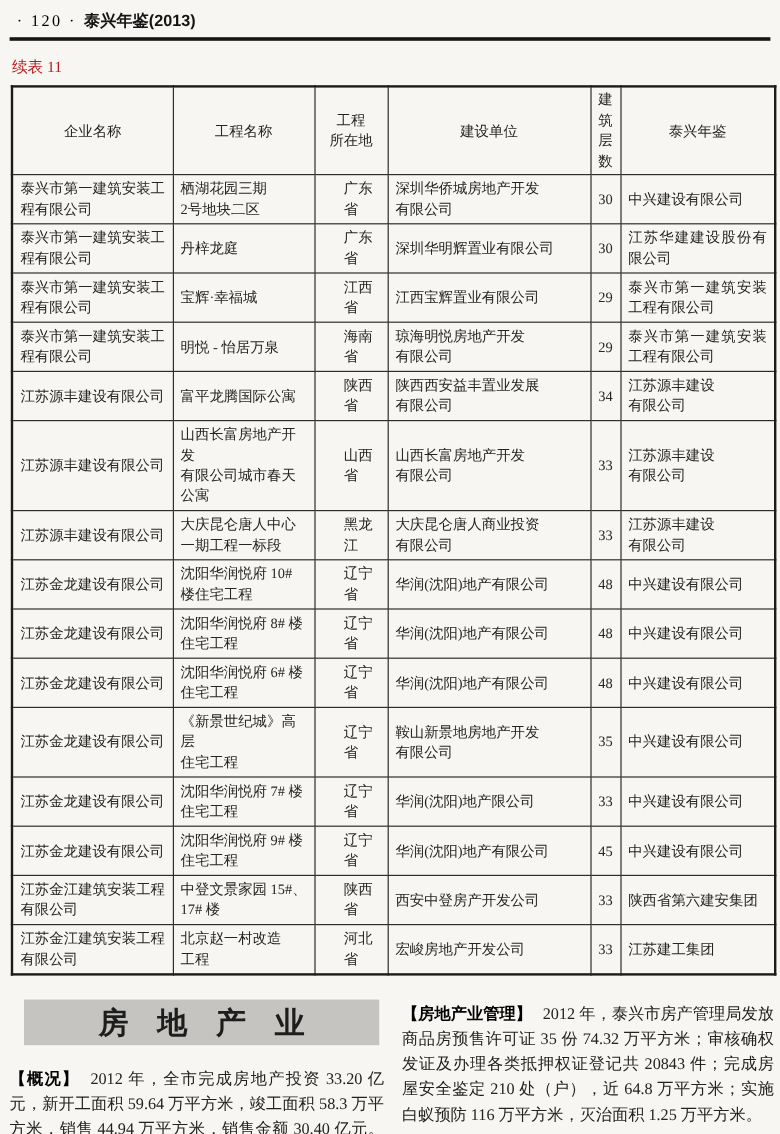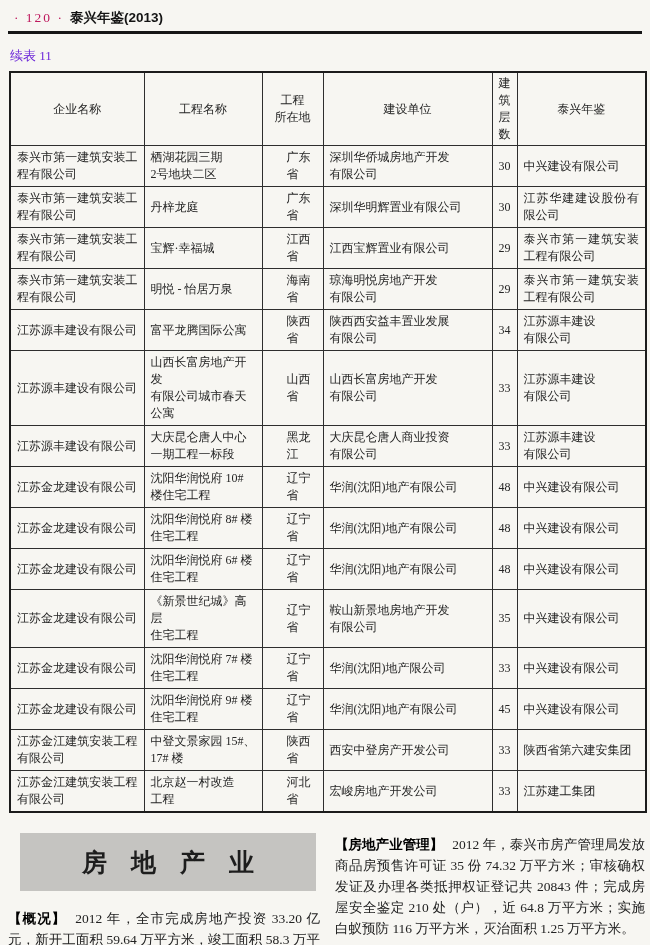--- a/index.html
+++ b/index.html
@@ -12,28 +12,28 @@
     font-family:"Liberation Serif","DejaVu Serif",serif;
     overflow:hidden;
     box-sizing:border-box;
   }
   
   .page-header {
     display:flex; align-items:baseline;
     padding:9px 14px 0 14px;
     font-size:13.5px;
   }
-  .page-number { letter-spacing:2px; color:#be185d; }
+  .page-number { letter-spacing:2px; color:#000000; }
   .book-title {
     margin-left:6px;
     font-family:"Liberation Sans","DejaVu Sans",sans-serif;
     font-weight:bold; font-size:13.5px; color:#141414;text-align:right;
   }
   .header-rule { height:3px; background:#161616; margin:4px 8px 0 8px; }
-  .table-caption { font-size:13px; margin:13px 0 6px 10px; color:#6d28d9; }
+  .table-caption { font-size:13px; margin:13px 0 6px 10px; color:#b91c1c; }
 
   
   table.construction {
     border-collapse:collapse;
     table-layout:fixed;
     width:636px;
     margin-left:9px;
     border:2px solid #1c1c1c;
   }
   .construction th, .construction td {
@@ -63,21 +63,21 @@
   
   .bottom {
     display:flex;
     padding:0 5px 0 8px;
     margin-top:8px;
   }
   .col-left  { width:312px; }
   .col-right { width:310px; margin-left:15px; }
   .section-title-box {
     background:#c5c4c1;
-    height:58px;
+    height:38px;
     margin:12px 4px 17px 12px;
     display:flex; align-items:center; justify-content:center;
   }
   .section-title {
     font-family:"Liberation Sans","DejaVu Sans",sans-serif;
     font-weight:bold;
     font-size:25px;
     color:#1d1d1d;
     letter-spacing:24px;
     padding-left:24px; 

